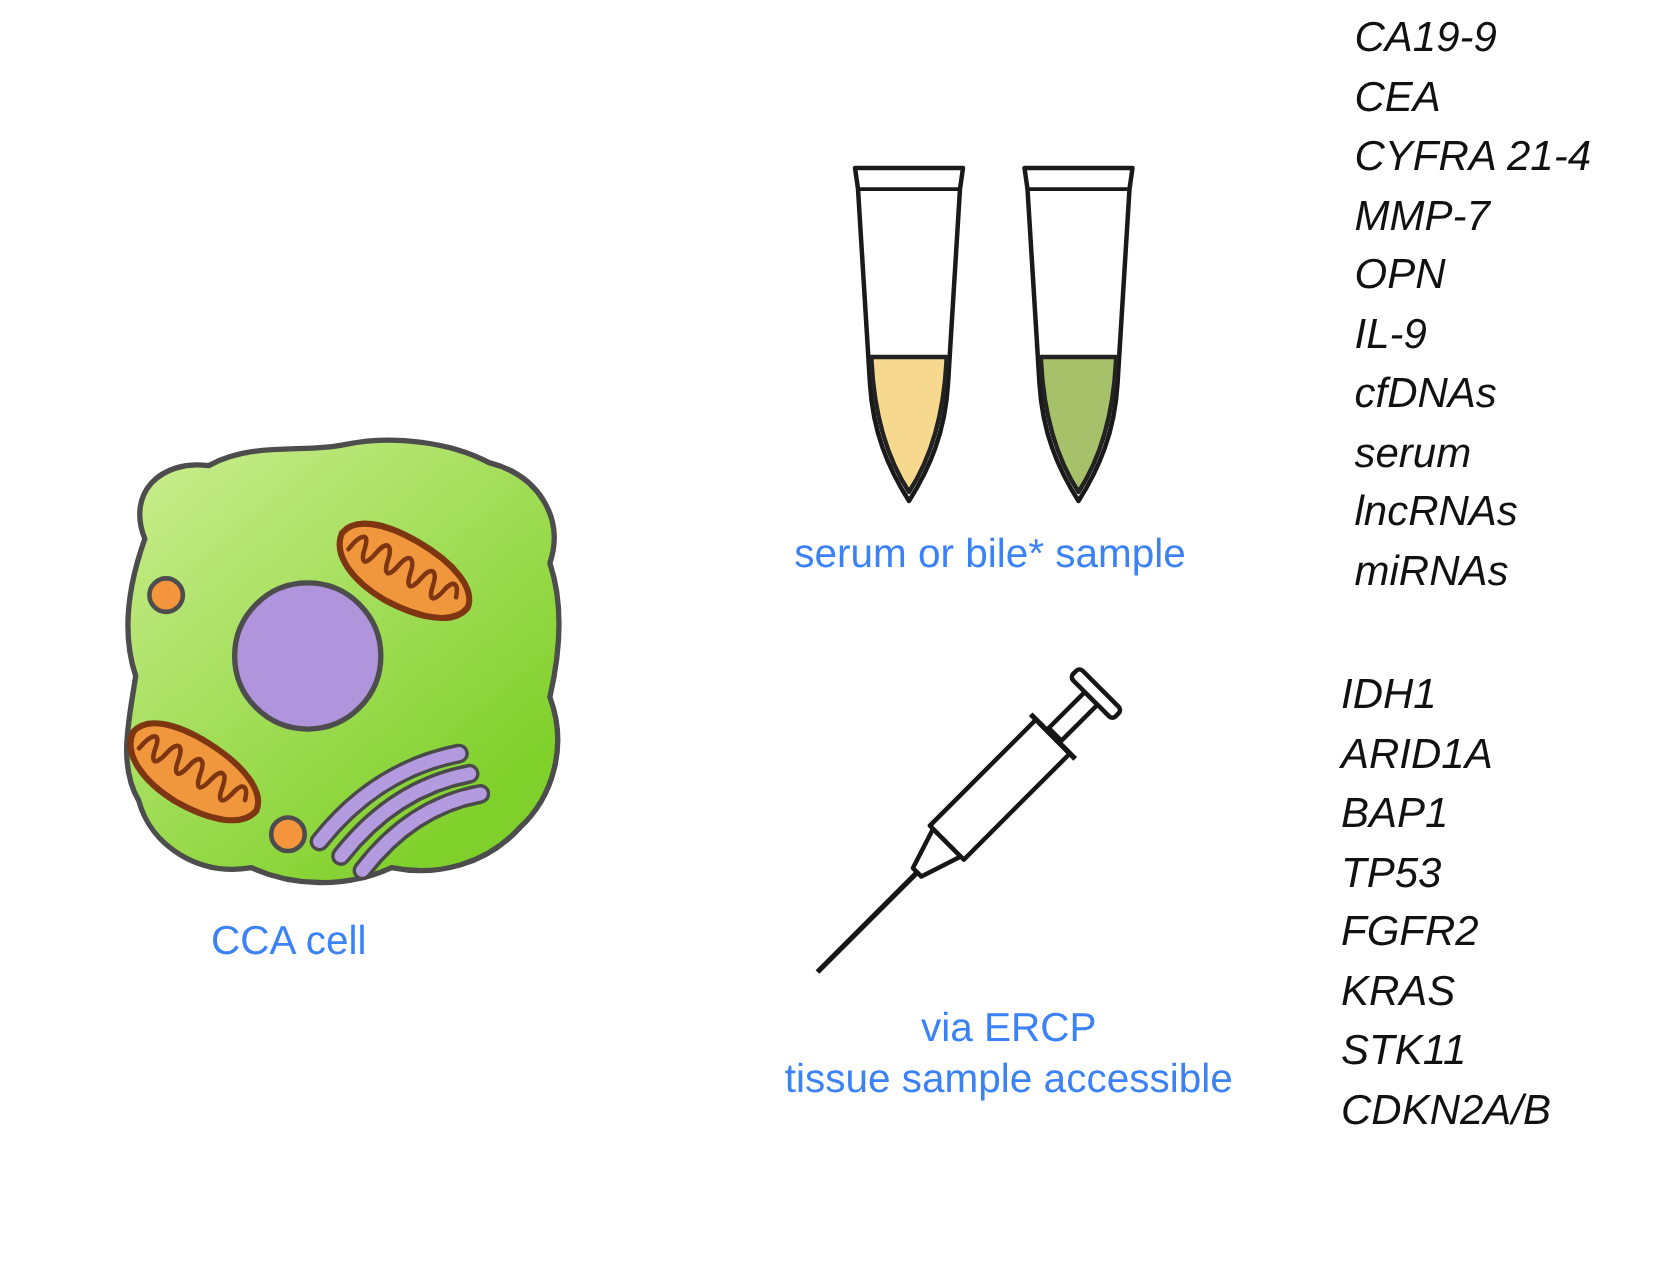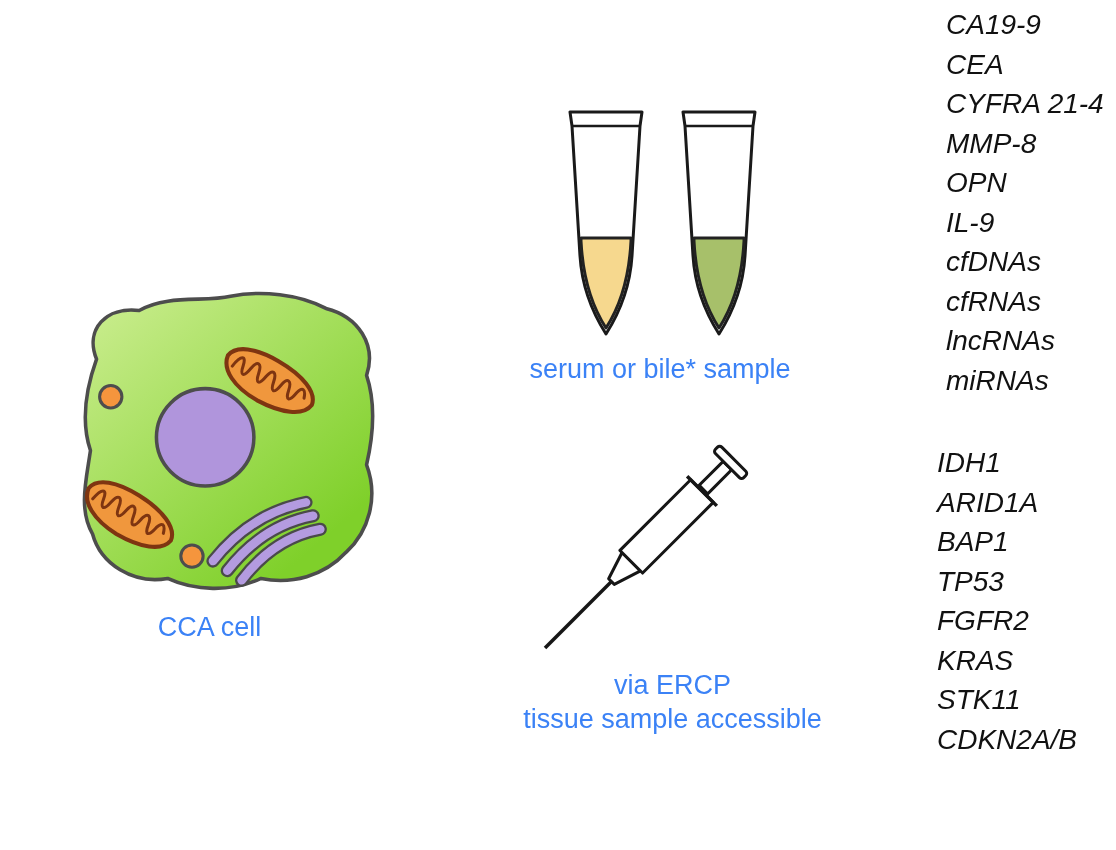--- a/index.html
+++ b/index.html
@@ -17,21 +17,20 @@
     line-height: 34px;
     text-align: center;
     color: #3b82f6;
   }
   .marker-list {
     font-size: 28px;
     font-style: italic;
     line-height: 39.5px;
     color: #111111;
     white-space: nowrap;
-    margin-left: 43px;
   }
   svg { display: block; }
 </style>
 </head>
 <body>
 
 <svg class="abs" style="left:60px; top:280px;" width="335" height="335" viewBox="0 0 330 330">
   <defs>
     <linearGradient id="cellGrad" x1="0" y1="0" x2="0.75" y2="0.9">
       <stop offset="0" stop-color="#cdee92"></stop>
@@ -62,21 +61,21 @@
     <g transform="translate(16,30)">
       <path d="M0,10 Q48,-12 92,2" fill="none" stroke="#4a4a4a" stroke-width="13" stroke-linecap="round"></path>
       <path d="M0,10 Q48,-12 92,2" fill="none" stroke-width="8.5" stroke-linecap="round" stroke="#b49be0"></path>
     </g>
   </g>
 
   <circle cx="50" cy="115" r="11" stroke="#4d4d4d" stroke-width="3" fill="#f5953d"></circle>
   <circle cx="130" cy="272" r="11" stroke="#4d4d4d" stroke-width="3" fill="#f5953d"></circle>
 </svg>
 
-<div class="label abs" style="left:102px; top:610px; width:215px;">CCA cell</div>
+<div class="label abs" style="left:85px; top:610px; width:215px;">CCA cell</div>
 
 <svg class="abs" style="left:555px; top:100px;" width="215" height="252" viewBox="0 0 215 252">
 
   <g transform="translate(5,8)">
     <path d="M10,4 L82,4 L80,18 L72,148 C70,180 60,204 46,226 C32,204 22,180 20,148 L12,18 Z" fill="#ffffff" stroke="#1a1a1a" stroke-width="3" stroke-linejoin="round"></path>
     <path d="M21,130 L71,130 L71,133 C69,172 59,200 46,220 C33,200 23,172 21,133 Z" stroke="#222222" stroke-width="3" stroke-linejoin="round" fill="#f6d88e"></path>
     <path d="M13,18 L79,18" fill="none" stroke="#1a1a1a" stroke-width="2.5"></path>
   </g>
 
   <g transform="translate(118,8)">
@@ -101,25 +100,25 @@
 
 <div class="label abs" style="left:480px; top:668px; width:385px;">
   <div>via ERCP</div>
   <div>tissue sample accessible</div>
 </div>
 
 <div class="marker-list abs" style="left:903px; top:5px;">
   <div>CA19-9</div>
   <div>CEA</div>
   <div>CYFRA 21-4</div>
-  <div>MMP-8</div>
+  <div>MMP-7</div>
   <div>OPN</div>
   <div>IL-9</div>
   <div>cfDNAs</div>
-  <div>cfRNAs</div>
+  <div>serum</div>
   <div>lncRNAs</div>
   <div>miRNAs</div>
 </div>
 
 <div class="marker-list abs" style="left:894px; top:443px;">
   <div>IDH1</div>
   <div>ARID1A</div>
   <div>BAP1</div>
   <div>TP53</div>
   <div>FGFR2</div>

